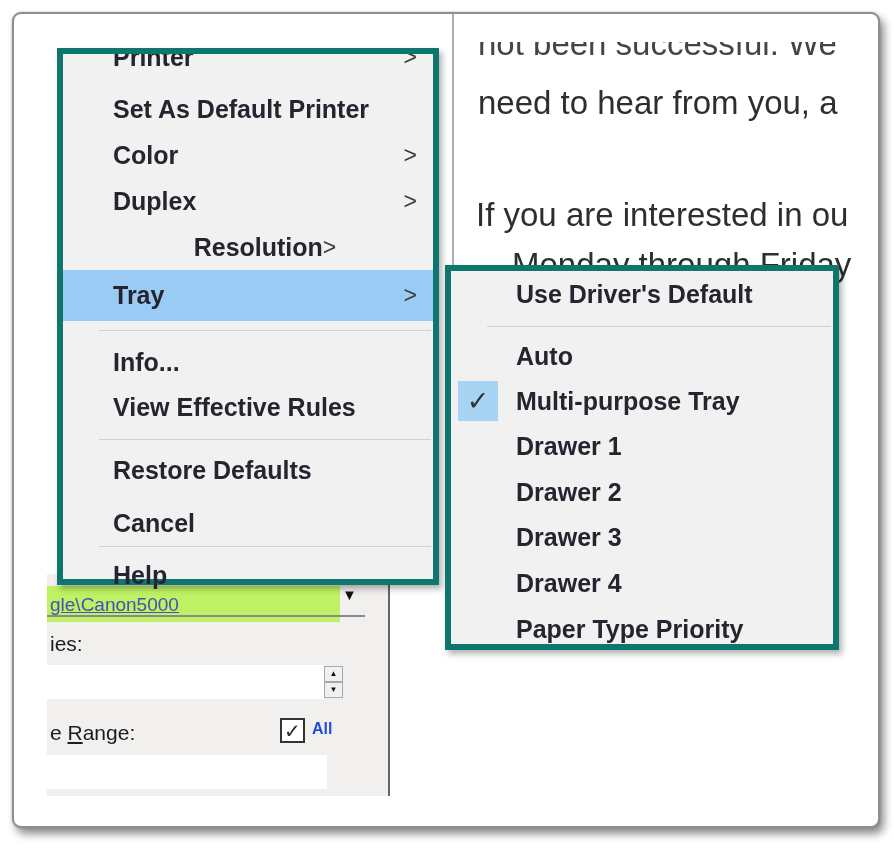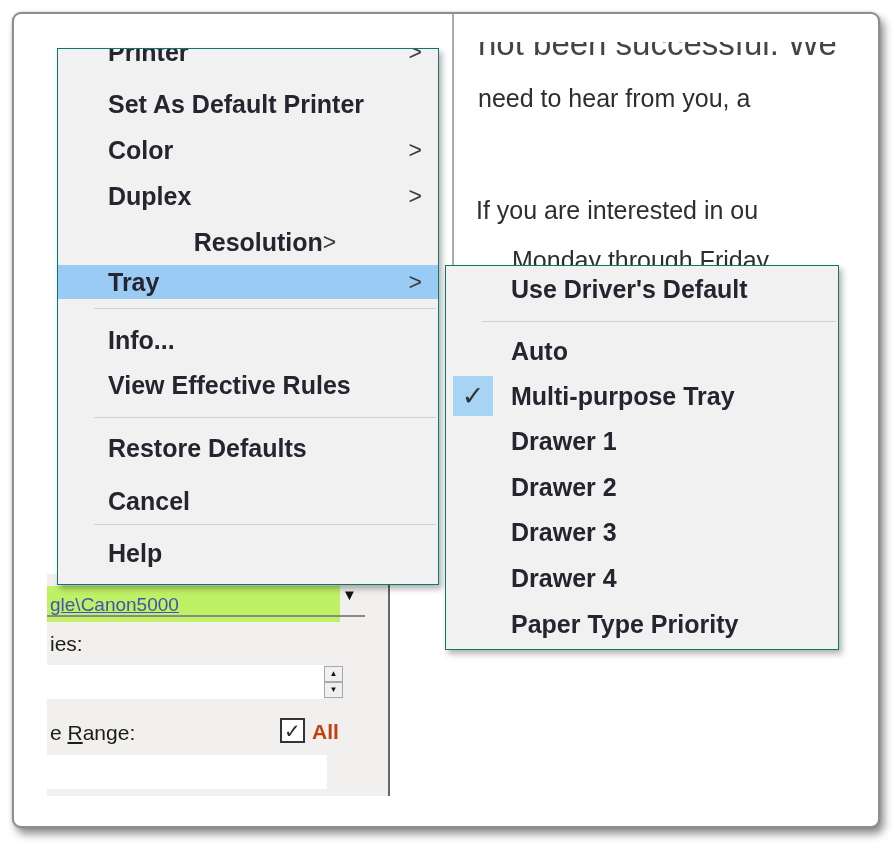--- a/index.html
+++ b/index.html
@@ -6,26 +6,26 @@
     font-family:"Liberation Sans","DejaVu Sans",sans-serif;}
   *{box-sizing:border-box;}
 
   
   #frame{position:absolute;left:12px;top:12px;width:868px;height:816px;background:#fff;
     border:2px solid #8f8f8f;border-radius:9px;overflow:hidden;
     box-shadow:4px 6px 9px rgba(0,0,0,0.45),0 0 2px rgba(0,0,0,0.25);}
 
   
   .doc-edge{position:absolute;left:438px;top:0;width:2px;height:252px;background:#adadad;}
-  .docline{position:absolute;font-size:25px;color:#2e2e2e;white-space:nowrap;z-index:1;}
+  .docline{position:absolute;font-size:33px;color:#2e2e2e;white-space:nowrap;z-index:1;}
   .clipband{position:absolute;overflow:hidden;z-index:1;}
   .clipband .lift{position:relative;top:-17px;font-size:33px;color:#444;white-space:nowrap;}
 
   
-  .menu{position:absolute;background:#f1f1f1;border:1px solid #0f766e;
+  .menu{position:absolute;background:#f1f1f1;border:6px solid #0f766e;
     box-shadow:3px 4px 6px rgba(0,0,0,0.30);}
   #main-menu{left:43px;top:34px;width:382px;height:537px;z-index:5;}
   #sub-menu{left:431px;top:251px;width:394px;height:385px;z-index:6;}
   .mrow{display:flex;align-items:center;justify-content:space-between;
     padding:0 16px 0 50px;font-size:25px;font-weight:600;color:#26242e;}
   .srow{padding-left:65px;position:relative;}
   .mrow.hl{background:#9acbf5;}
   .marrow{font-size:23px;font-weight:400;color:#3c3c3c;}
   .clip{overflow:hidden;}
   .clip .lifted{position:relative;top:-13px;}
@@ -43,21 +43,21 @@
   #combo-arrow{position:absolute;left:295px;top:12px;font-size:15px;color:#111;}
   #panel-sep{position:absolute;left:0;top:41px;width:318px;height:2px;background:#8a8a8a;}
   .dlabel{position:absolute;font-size:21px;color:#1c1c1c;white-space:nowrap;}
   .whitebox{position:absolute;background:#fff;}
   #spinner{position:absolute;left:277px;top:92px;width:19px;height:32px;}
   .spinbtn{width:19px;height:16px;background:#f0f0f0;border:1px solid #a9a9a9;
     display:flex;align-items:center;justify-content:center;font-size:8px;color:#111;line-height:1;}
   #all-checkbox{position:absolute;left:233px;top:144px;width:25px;height:25px;background:#fff;
     border:2px solid #333;display:flex;align-items:center;justify-content:center;
     font-size:20px;color:#2b2b2b;}
-  #all-label{position:absolute;left:265px;top:146px;font-size:21px;font-weight:600;color:#c2410c;}
+  #all-label{position:absolute;left:265px;top:146px;font-size:16px;font-weight:600;color:#1d4ed8;}
 </style>
 </head>
 <body>
 
 <div id="frame">
 
   <div class="doc-edge"></div>
   <div class="clipband" style="left:464px;top:28px;width:400px;height:26px;">
     <div class="lift">not been successful. We</div>
   </div>
@@ -78,21 +78,21 @@
       <span class="marrow">&gt;</span>
     </div>
     <div class="mrow" style="height:46px;">
       <span>Duplex</span>
       <span class="marrow">&gt;</span>
     </div>
     <div class="mrow" style="height:46px;justify-content:center;">
       <span>Resolution</span>
       <span class="marrow">&gt;</span>
     </div>
-    <div class="mrow hl" style="height:34px;">
+    <div class="mrow hl" style="height:51px;">
       <span>Tray</span>
       <span class="marrow">&gt;</span>
     </div>
     <div class="sep" style="height:18px;">
         <div class="line"></div>
       </div>
     <div class="mrow" style="height:46px;">
       <span>Info...</span>
     </div>
     <div class="mrow" style="height:45px;">

